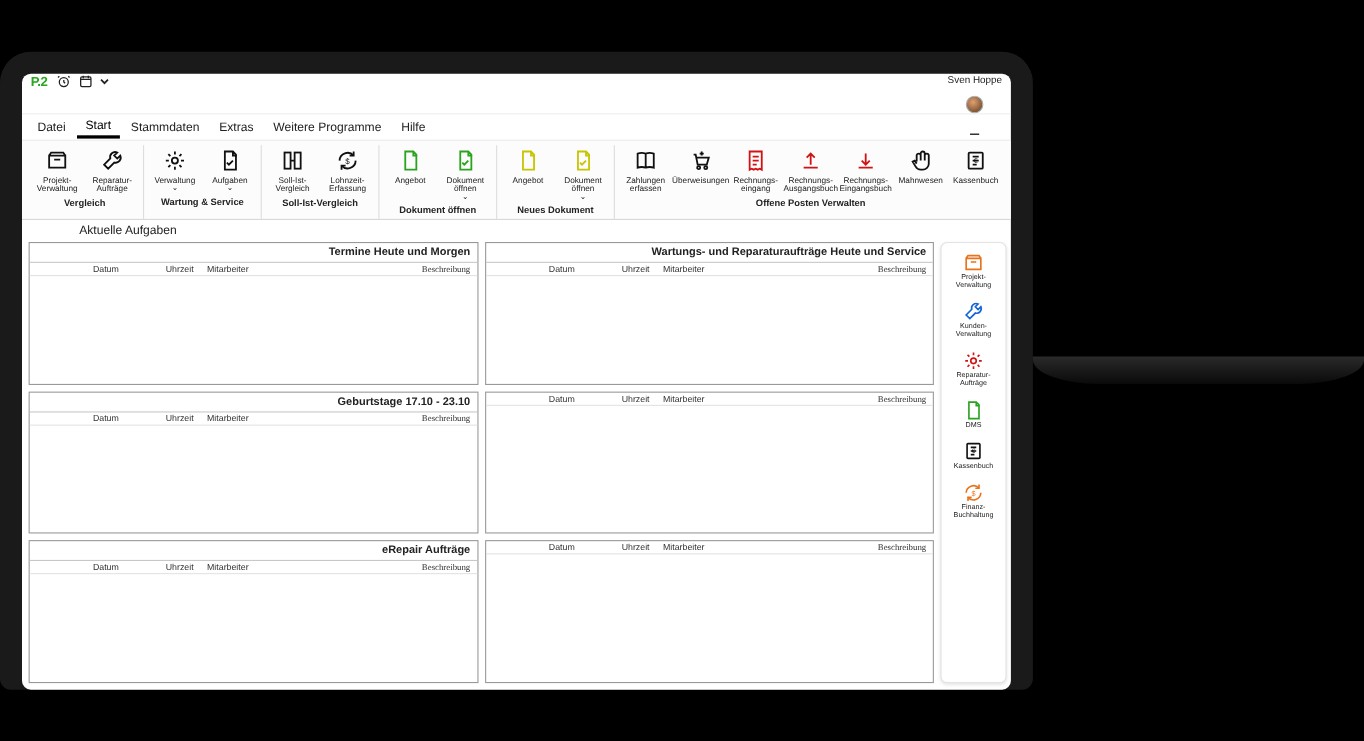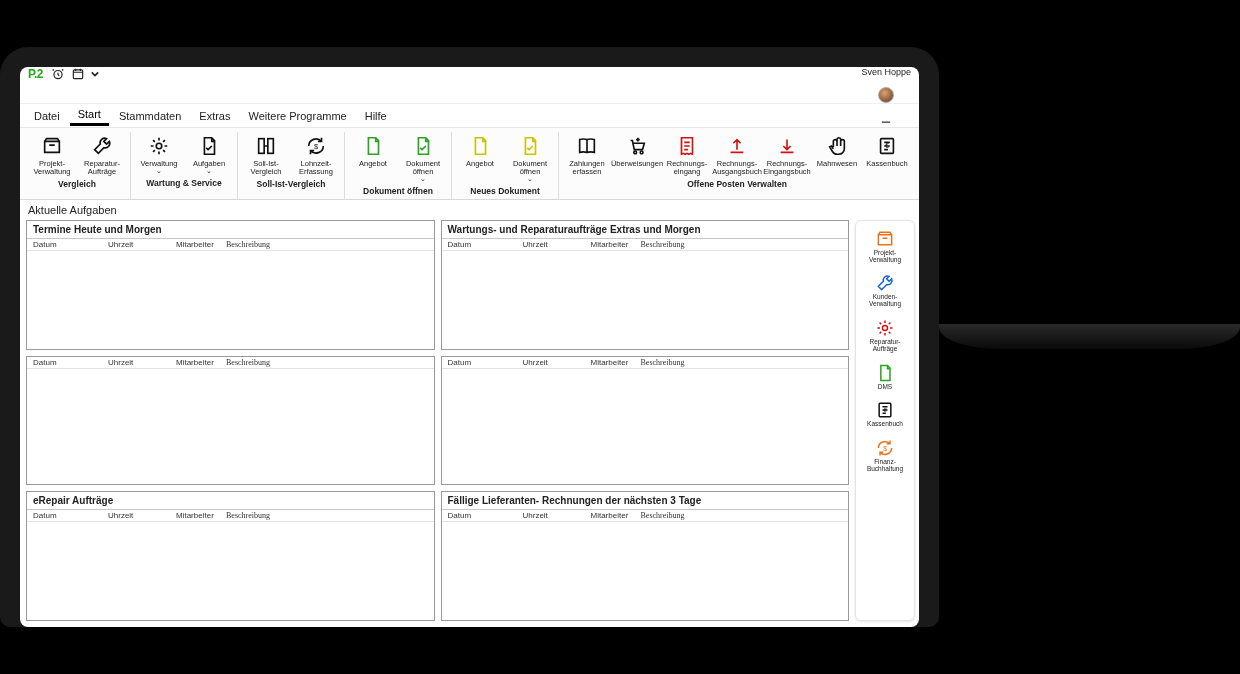--- a/index.html
+++ b/index.html
@@ -64,25 +64,25 @@
   .group { display:flex; flex-direction:column; align-items:center; padding: 0 4px 2px 4px; border-right:1px solid #ddd; }
   .group:last-child { border-right:none; }
   .group-items { display:flex; gap:2px; }
   .rbtn { display:flex; flex-direction:column; align-items:center; width:48px; padding:2px 1px; cursor:default; }
   .rbtn .ic { width:24px; height:24px; display:flex; align-items:center; justify-content:center; }
   .rbtn .lbl { font-size:7.5px; line-height:1.05; text-align:center; margin-top:2px; white-space:pre-line; }
   .rbtn .chev { font-size:7px; margin-top:-1px;}
   .group-label { font-size:8.5px; font-weight:600; margin-top:1px; padding-bottom:1px;}
 
   
-  .page-title { font-size:11px; padding:4px 8px 2px 8px; }
+  .page-title { font-size:11px; padding:4px 8px 2px 8px;margin-left:44px; }
 
   
   .content { display:flex; flex:1; overflow:hidden; padding: 2px 4px 6px 6px; gap:6px;}
-  .grid { flex:1; display:grid; grid-template-columns:1fr 1fr; grid-template-rows:repeat(3, 1fr); gap:6px; }
+  .grid { flex:1; display:grid; grid-template-columns:1fr 1fr; grid-template-rows:repeat(3, 1fr); gap:6px;text-align:right; }
   .panel { border:1px solid #999; display:flex; flex-direction:column; background:#fff; }
   .panel-title { font-size:10px; font-weight:600; padding:3px 6px; border-bottom:1px solid #c8c8c8; }
   .panel-head { display:flex; font-size:8px; border-bottom:1px solid #e3e3e3; padding:1px 6px; color:#333; }
   .col-date { width:75px; }
   .col-time { width:68px; }
   .col-emp  { width:50px; }
   .col-desc { flex:1;font-family:Liberation Serif, serif; }
 
   
   .sidebar {
@@ -357,29 +357,30 @@
           <div class="panel">
             <div class="panel-title">Termine Heute und Morgen</div>
             <div class="panel-head">
               <div class="col-date">Datum</div>
               <div class="col-time">Uhrzeit</div>
               <div class="col-emp">Mitarbeiter</div>
               <div class="col-desc">Beschreibung</div>
             </div>
           </div>
           <div class="panel">
-            <div class="panel-title">Wartungs- und Reparaturaufträge Extras und Morgen</div>
-            <div class="panel-head">
-              <div class="col-date">Datum</div>
-              <div class="col-time">Uhrzeit</div>
-              <div class="col-emp">Mitarbeiter</div>
-              <div class="col-desc">Beschreibung</div>
-            </div>
-          </div>
-          <div class="panel">
+            <div class="panel-title">Wartungs- und Reparaturaufträge Heute und Service</div>
+            <div class="panel-head">
+              <div class="col-date">Datum</div>
+              <div class="col-time">Uhrzeit</div>
+              <div class="col-emp">Mitarbeiter</div>
+              <div class="col-desc">Beschreibung</div>
+            </div>
+          </div>
+          <div class="panel">
+            <div class="panel-title">Geburtstage 17.10 - 23.10</div>
             <div class="panel-head">
               <div class="col-date">Datum</div>
               <div class="col-time">Uhrzeit</div>
               <div class="col-emp">Mitarbeiter</div>
               <div class="col-desc">Beschreibung</div>
             </div>
           </div>
           <div class="panel">
             <div class="panel-head">
               <div class="col-date">Datum</div>
@@ -391,21 +392,20 @@
           <div class="panel">
             <div class="panel-title">eRepair Aufträge</div>
             <div class="panel-head">
               <div class="col-date">Datum</div>
               <div class="col-time">Uhrzeit</div>
               <div class="col-emp">Mitarbeiter</div>
               <div class="col-desc">Beschreibung</div>
             </div>
           </div>
           <div class="panel">
-            <div class="panel-title">Fällige Lieferanten- Rechnungen der nächsten 3 Tage</div>
             <div class="panel-head">
               <div class="col-date">Datum</div>
               <div class="col-time">Uhrzeit</div>
               <div class="col-emp">Mitarbeiter</div>
               <div class="col-desc">Beschreibung</div>
             </div>
           </div>
         </div>
       <div class="sidebar" id="sidebar">
           <div class="sbtn">

